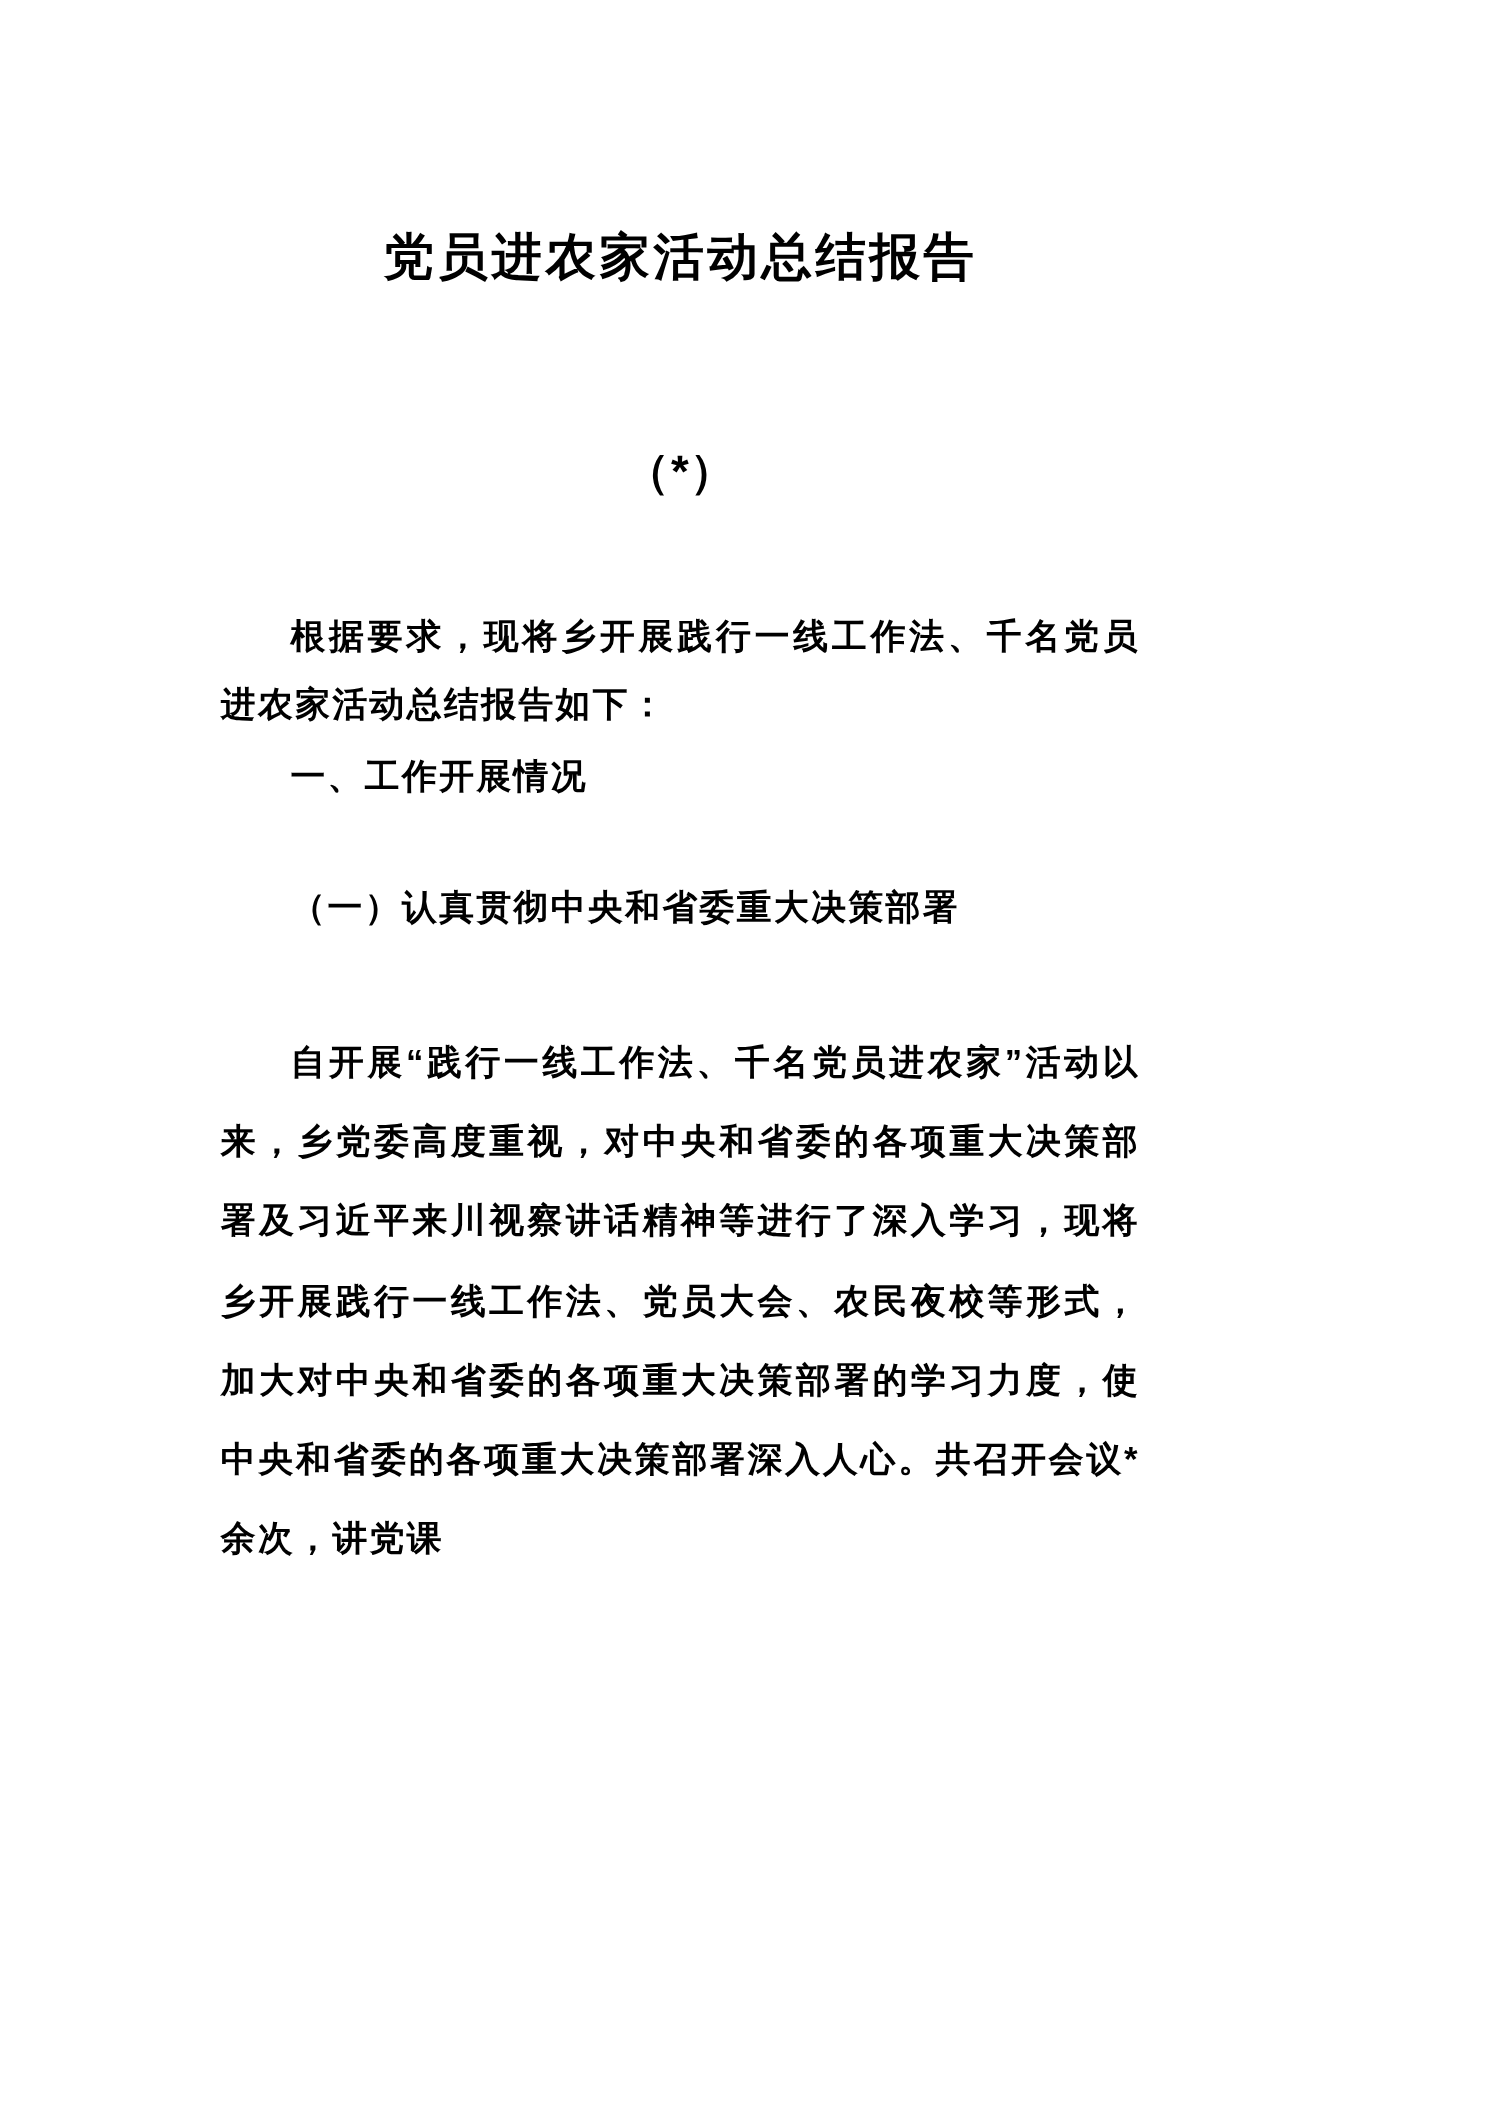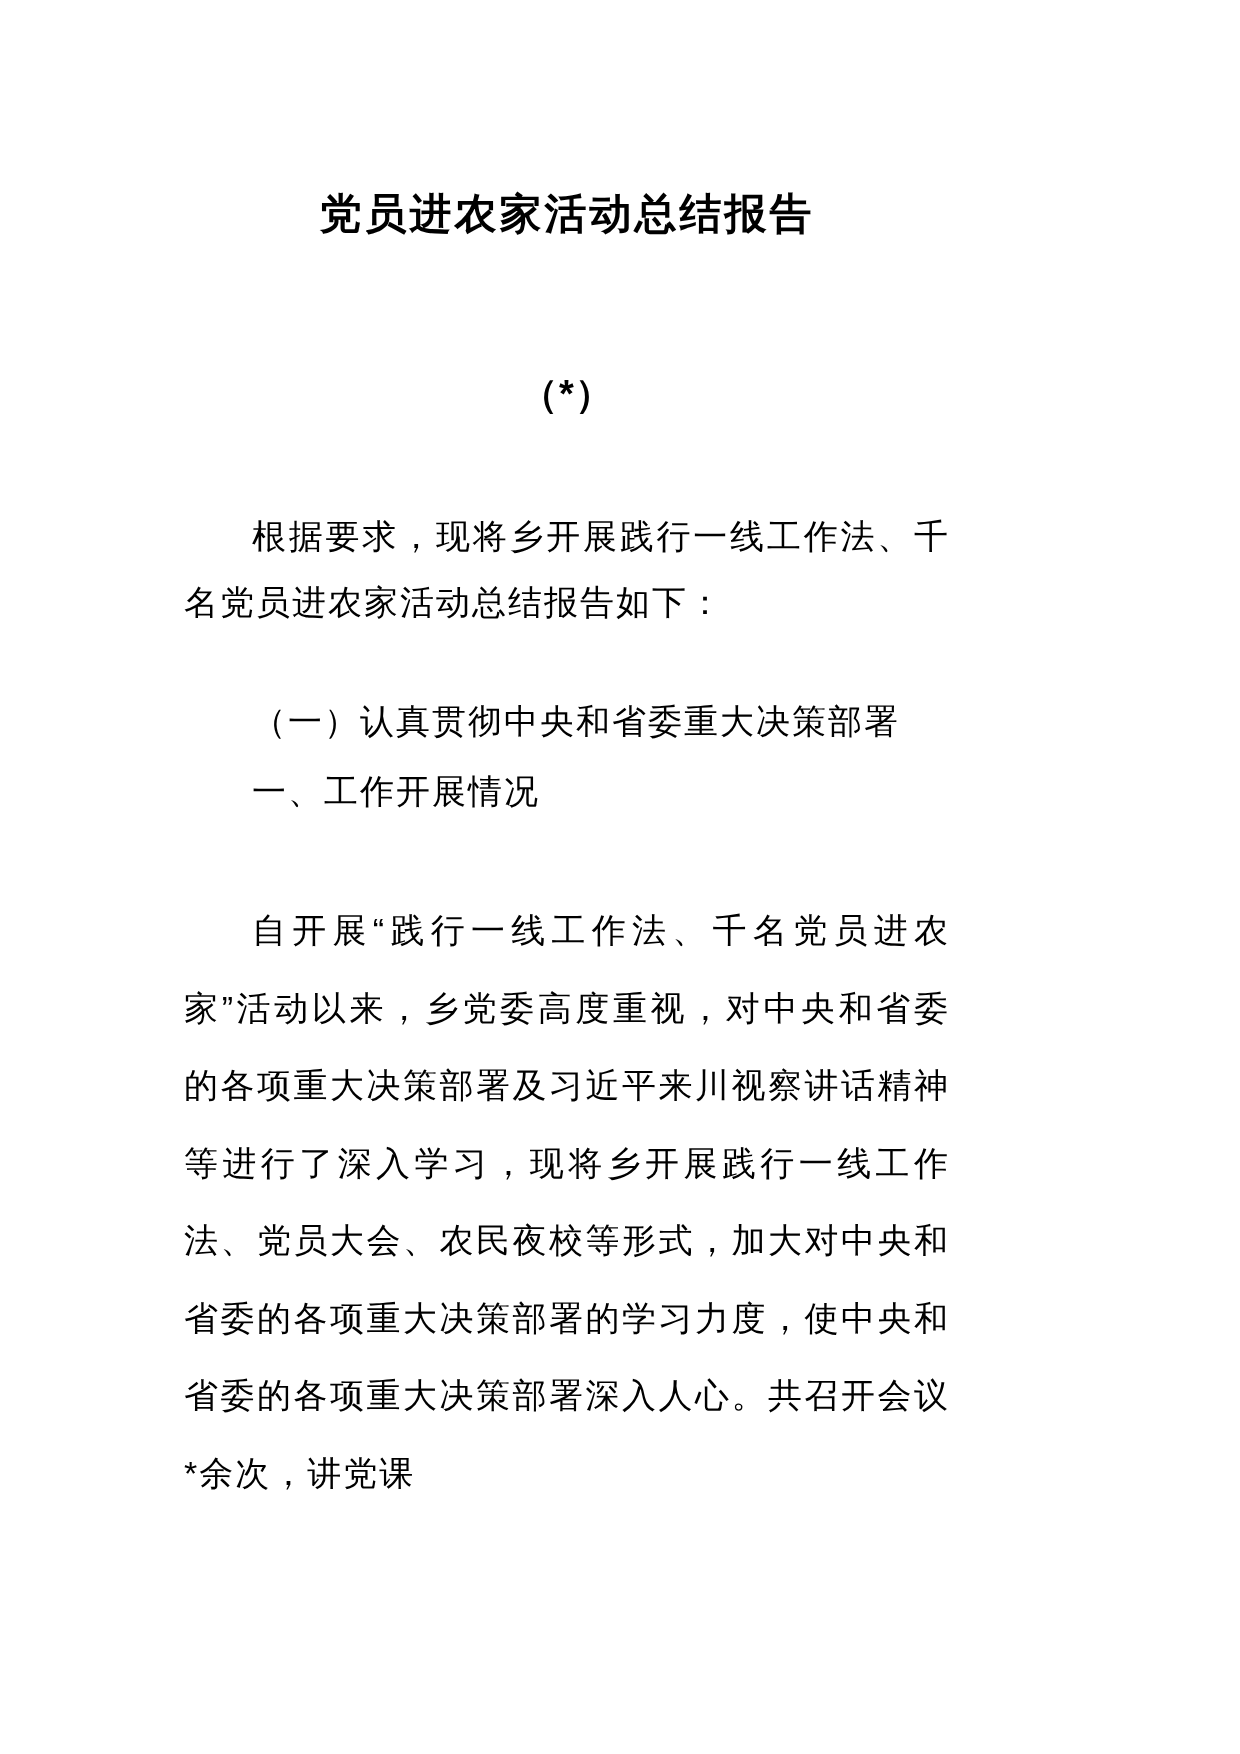--- a/index.html
+++ b/index.html
@@ -35,22 +35,22 @@
     color: #000000;
   }
   .part-label {
     font-size: 29px;
     font-weight: 400;
     line-height: 1.4;
     margin-top: 170px;
     color: #000000;
   }
   .para {
-    font-size: 34px;
-    font-weight: 400;
+    font-size: 29px;
+    font-weight: 700;
     text-align: justify;
     letter-spacing: 2px;
     color: #000000;
   }
   .indent { text-indent: 2em; }
   .intro { margin-top: 85px; line-height: 1.95; }
   .heading { line-height: 1.95; }
   .subheading { margin-top: 52px; line-height: 1.95; }
   .body-lg { margin-top: 68px; line-height: 2.28; }
 </style>
@@ -59,19 +59,19 @@
 
 <div class="page">
 
   <h1 class="doc-title">党员进农家活动总结报告</h1>
 
   <div class="doc-subtitle">（*）</div>
 
 
   <p class="para indent intro">根据要求，现将乡开展践行一线工作法、千名党员进农家活动总结报告如下：</p>
 
+  <p class="para indent heading">一、工作开展情况</p>
+
   <p class="para indent subheading">（一）认真贯彻中央和省委重大决策部署</p>
-
-  <p class="para indent heading">一、工作开展情况</p>
 
   <p class="para indent body-lg">自开展“践行一线工作法、千名党员进农家”活动以来，乡党委高度重视，对中央和省委的各项重大决策部署及习近平来川视察讲话精神等进行了深入学习，现将乡开展践行一线工作法、党员大会、农民夜校等形式，加大对中央和省委的各项重大决策部署的学习力度，使中央和省委的各项重大决策部署深入人心。共召开会议*余次，讲党课</p>
 
 </div>
 
 </body></html>

